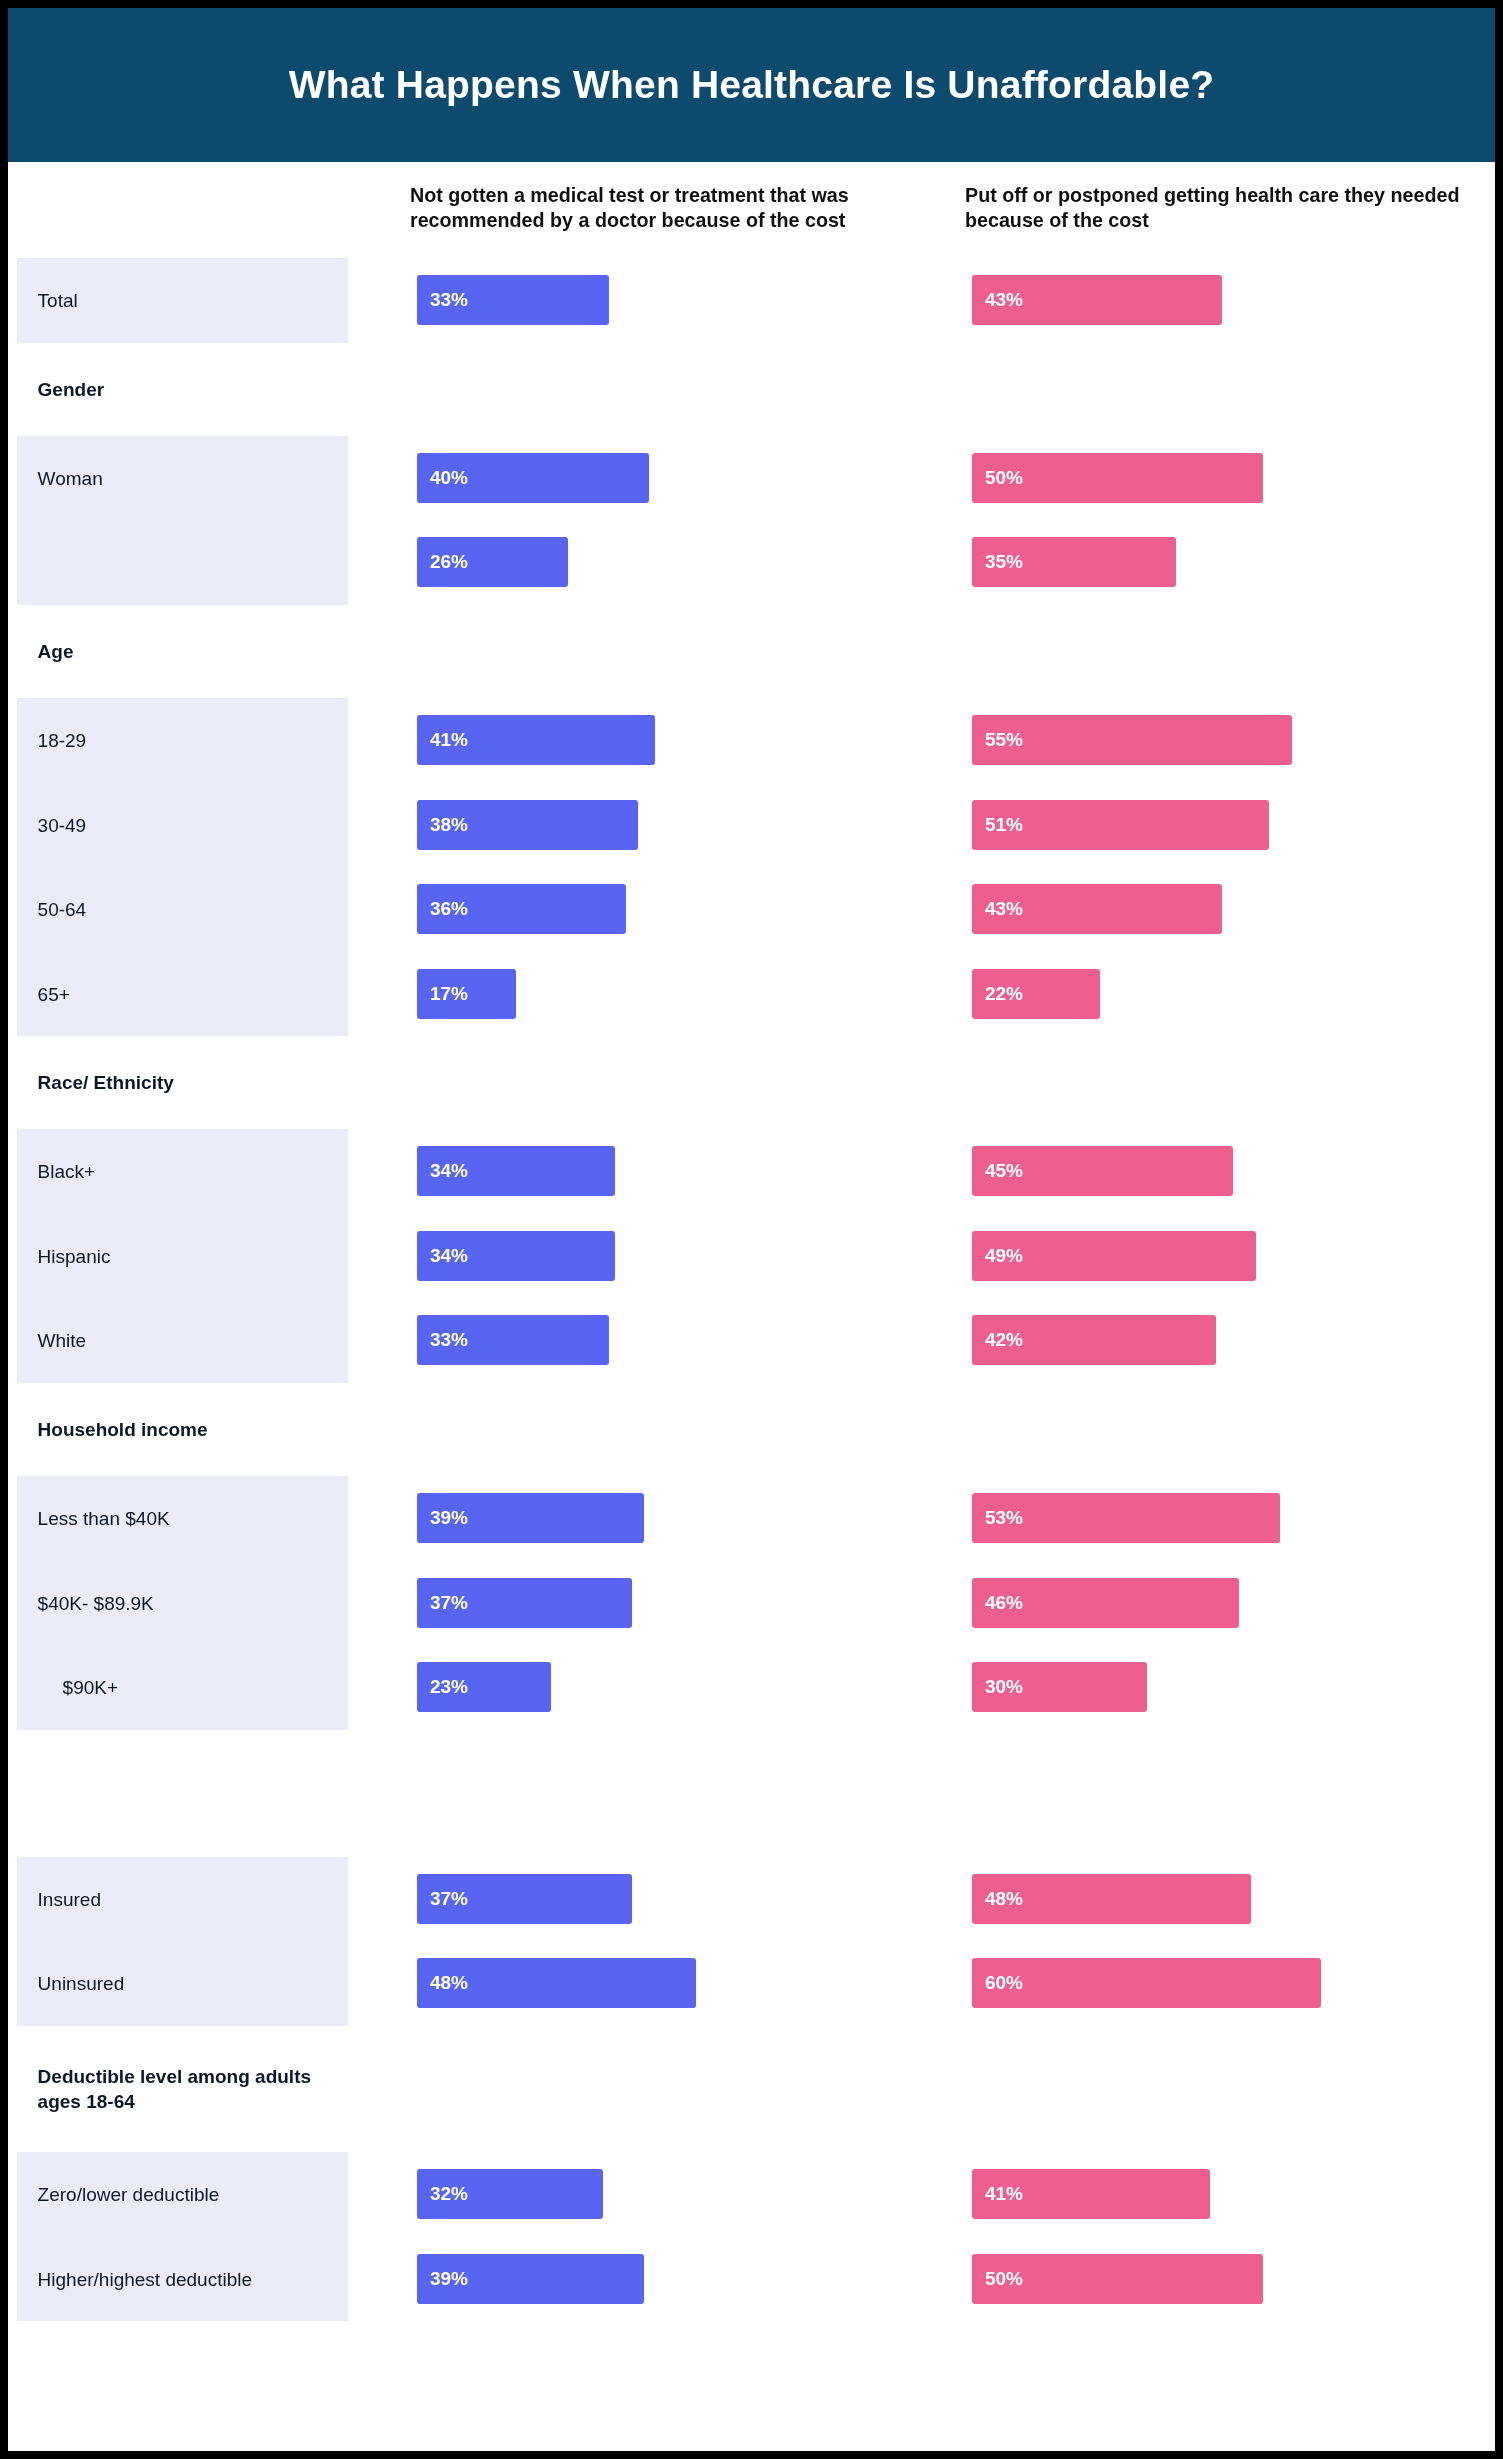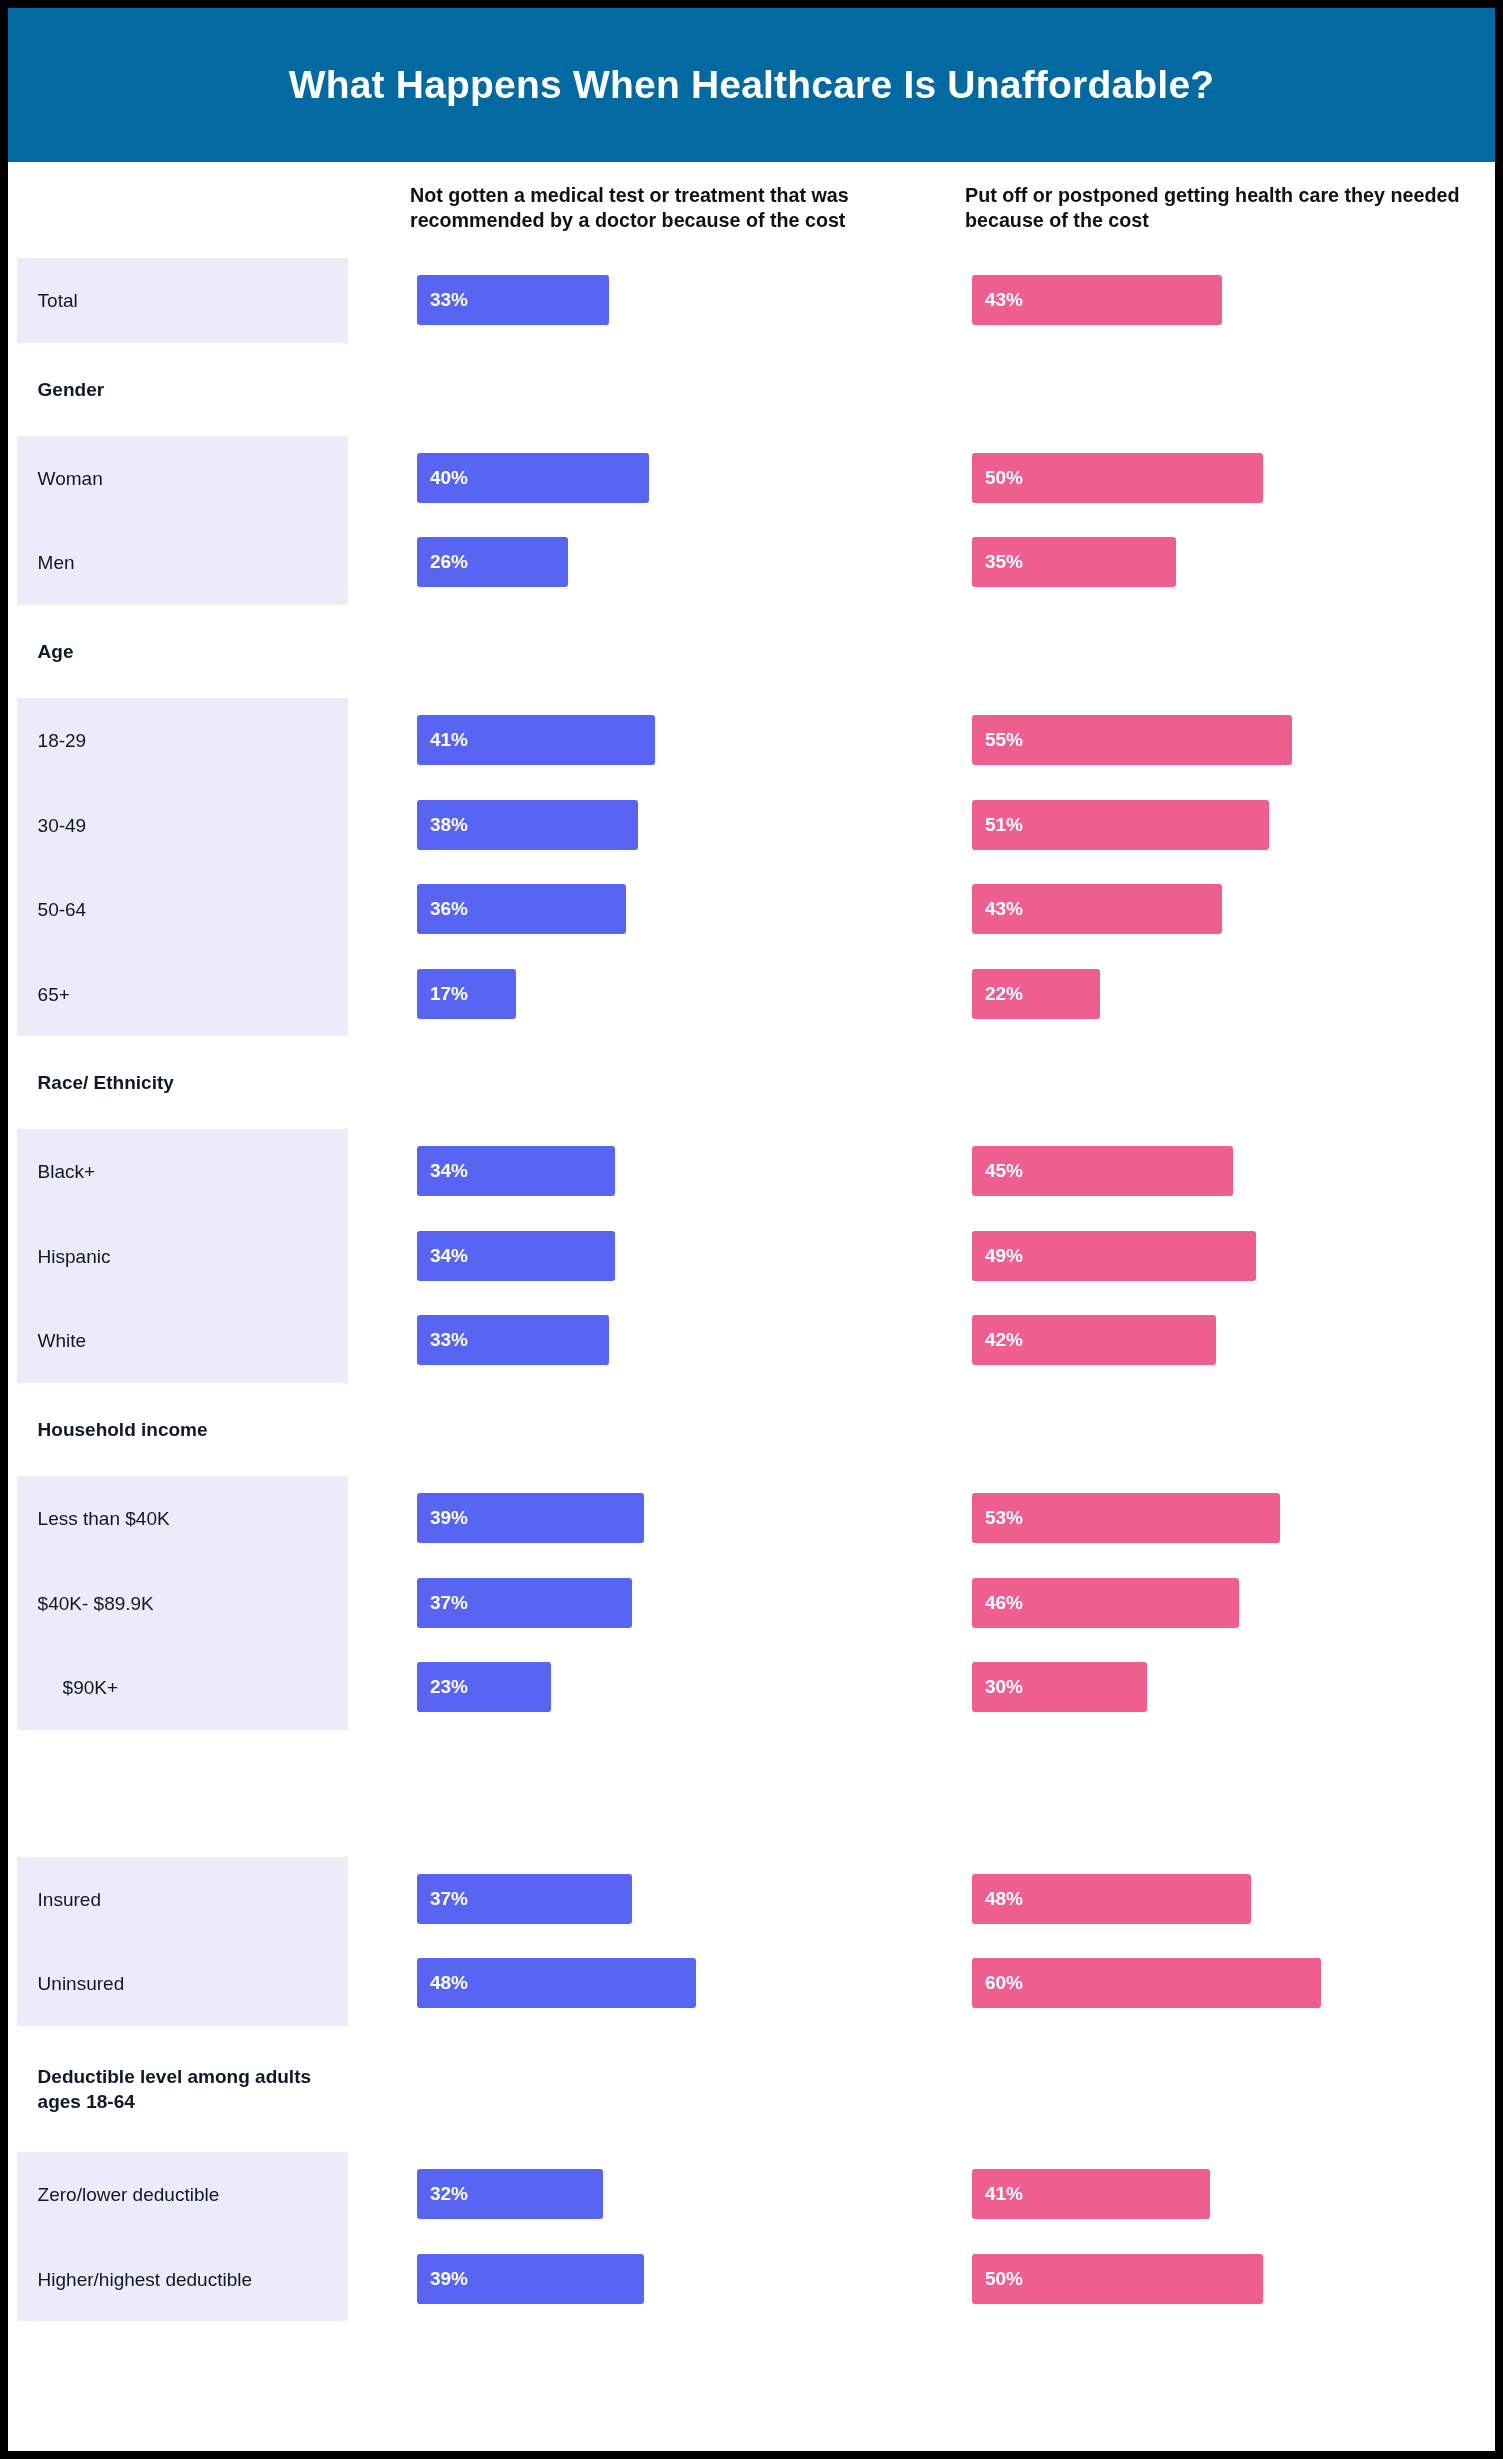--- a/index.html
+++ b/index.html
@@ -15,21 +15,21 @@
   }
   #page {
     position: relative;
     width: 1503px;
     height: 2459px;
     background: #ffffff;
     box-sizing: border-box;
     border: 8.6px solid #000000;
   }
   .header {
-    background: #0369a1;
+    background: #0c4a6e;
     height: 154px;
     display: flex;
     align-items: center;
     justify-content: center;
   }
   .header h1 {
     margin: 0;
     color: #ffffff;
     font-size: 39px;
     font-weight: bold;
@@ -135,21 +135,20 @@
       <div class="row" style="position: absolute; left: 8.6px; top: 178px; height: 85px; width: 1486px;">
         <div class="rowlabel" style="height: 85px;">Woman</div>
         <div class="bar s1" style="left: 400px; top: 17.3px; width: 232px;">
           <span>40%</span>
         </div>
         <div class="bar s2" style="left: 955px; top: 17.3px; width: 291px;">
           <span>50%</span>
         </div>
       </div>
       <div class="row" style="position: absolute; left: 8.6px; top: 262px; height: 85px; width: 1486px;">
-        <div class="rowlabel" style="height: 85px;">Men</div>
         <div class="bar s1" style="left: 400px; top: 17.3px; width: 151px;">
           <span>26%</span>
         </div>
         <div class="bar s2" style="left: 955px; top: 17.3px; width: 204px;">
           <span>35%</span>
         </div>
       </div>
       <div class="row grouphead" style="position: absolute; left: 8.6px; top: 347px; height: 93px; width: 1486px;">
         <div class="rowlabel" style="height: 93px;">Age</div>
       </div>

